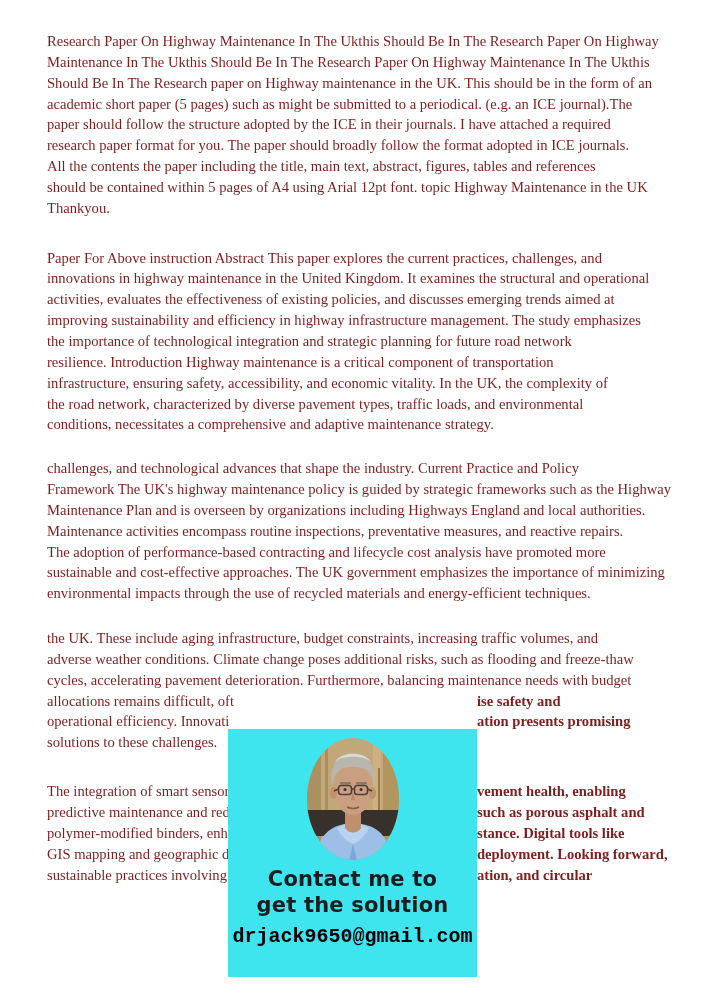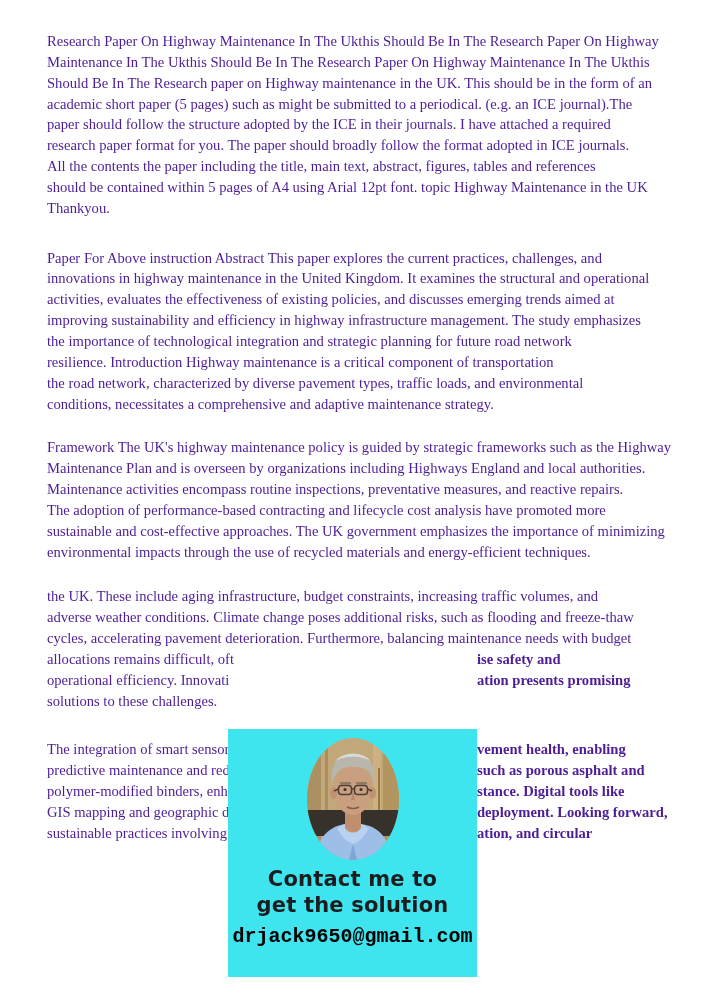--- a/index.html
+++ b/index.html
@@ -7,21 +7,21 @@
     width:708px;height:1000px;
     background:#ffffff;
     position:relative;
     overflow:hidden;
     font-family:"Liberation Serif", serif;
   }
   .doc-body{
     position:absolute;
     left:47px;top:31px;
     width:640px;
-    color:#4c1d95;
+    color:#7f1d1d;
     font-size:14.6px;
     line-height:20.85px;
   }
   .paragraph{margin:0 0 24px 0;}
   .paragraph:nth-child(1){margin-bottom:29px;}
   .paragraph:nth-child(2){margin-bottom:23px;}
   .paragraph:nth-child(3){margin-bottom:24px;}
   .paragraph:nth-child(4){margin-bottom:28px;}
   .line{
     white-space:nowrap;
@@ -79,24 +79,26 @@
       <div class="line">should be contained within 5 pages of A4 using Arial 12pt font. topic Highway Maintenance in the UK</div>
       <div class="line">Thankyou.</div>
     </div>
     <div class="paragraph">
       <div class="line">Paper For Above instruction Abstract This paper explores the current practices, challenges, and</div>
       <div class="line">innovations in highway maintenance in the United Kingdom. It examines the structural and operational</div>
       <div class="line">activities, evaluates the effectiveness of existing policies, and discusses emerging trends aimed at</div>
       <div class="line">improving sustainability and efficiency in highway infrastructure management. The study emphasizes</div>
       <div class="line">the importance of technological integration and strategic planning for future road network</div>
       <div class="line">resilience. Introduction Highway maintenance is a critical component of transportation</div>
+      <div class="line">infrastructure, ensuring safety, accessibility, and economic vitality. In the UK, the complexity of</div>
       <div class="line">the road network, characterized by diverse pavement types, traffic loads, and environmental</div>
       <div class="line">conditions, necessitates a comprehensive and adaptive maintenance strategy.</div>
     </div>
     <div class="paragraph">
+      <div class="line">challenges, and technological advances that shape the industry. Current Practice and Policy</div>
       <div class="line">Framework The UK's highway maintenance policy is guided by strategic frameworks such as the Highway</div>
       <div class="line">Maintenance Plan and is overseen by organizations including Highways England and local authorities.</div>
       <div class="line">Maintenance activities encompass routine inspections, preventative measures, and reactive repairs.</div>
       <div class="line">The adoption of performance-based contracting and lifecycle cost analysis have promoted more</div>
       <div class="line">sustainable and cost-effective approaches. The UK government emphasizes the importance of minimizing</div>
       <div class="line">environmental impacts through the use of recycled materials and energy-efficient techniques.</div>
     </div>
     <div class="paragraph">
       <div class="line">the UK. These include aging infrastructure, budget constraints, increasing traffic volumes, and</div>
       <div class="line">adverse weather conditions. Climate change poses additional risks, such as flooding and freeze-thaw</div>

